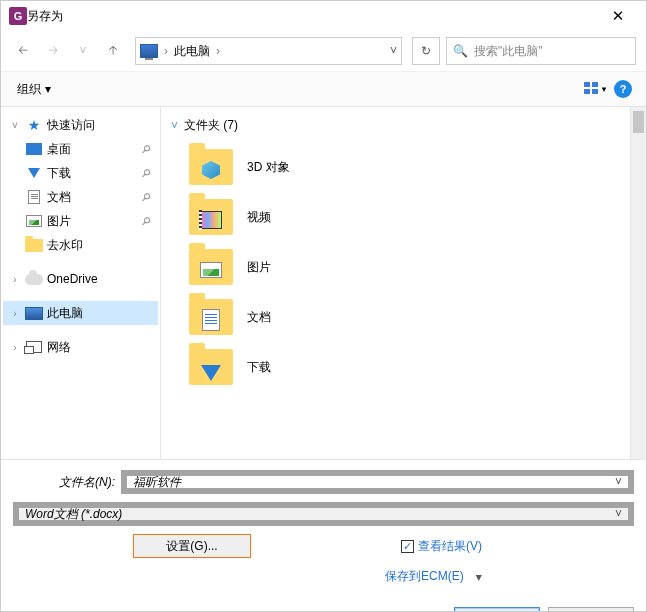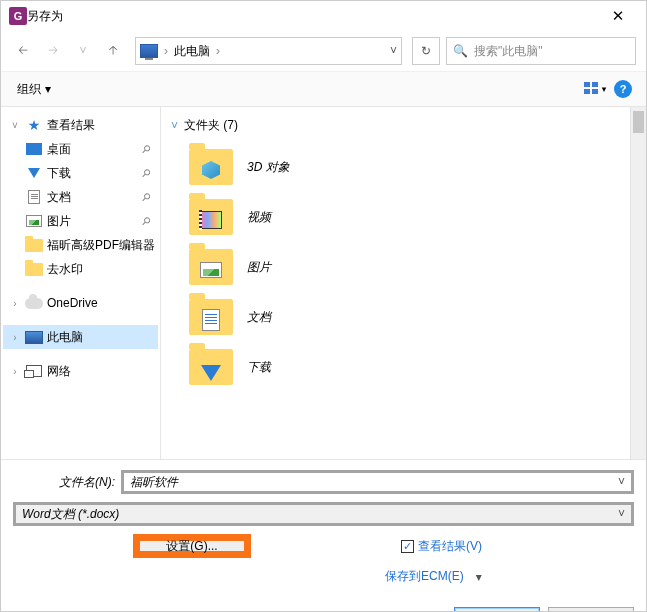--- a/index.html
+++ b/index.html
@@ -55,44 +55,44 @@
 .i-pc { width:18px; height:13px; background:linear-gradient(#4a90d9,#2a5aa0); border:1px solid #2a5aa0; }
 .i-net { width:16px; height:12px; border:1px solid #555; position:relative; }
 .i-net::after{ content:""; position:absolute; top:4px; left:-3px; width:8px; height:6px; border:1px solid #555; background:#fff; }
 
 .content { flex:1; position:relative; overflow:hidden; }
 .content-inner{ height:100%; overflow-y:auto; padding:6px 10px; }
 .scrollbar-fake{ position:absolute; right:0; top:0; width:16px; height:100%; background:#f0f0f0; border-left:1px solid #e3e3e3; }
 .scrollbar-fake .thumb{ position:absolute; top:4px; left:2px; width:11px; height:22px; background:#c6c6c6; }
 .grp-hdr { display:flex; align-items:center; gap:6px; color:#000; margin:4px 0 8px 0; }
 .grp-hdr .chev2 { color:#5b9bd5; font-size:12px; }
-.file-row { display:flex; align-items:center; height:50px; gap:14px; margin-left:18px;font-style:italic; }
+.file-row { display:flex; align-items:center; height:50px; gap:14px; margin-left:18px; }
 .big-folder{ width:44px; height:36px; background:#ffd86b; border-radius:2px; position:relative; }
 .big-folder::before{ content:""; position:absolute; top:-6px; left:0; width:16px; height:6px; background:#ffd86b; border-radius:2px 2px 0 0; }
 .big-folder .overlay{ position:absolute; width:24px; height:20px; top:11px; left:10px; display:flex; align-items:center; justify-content:center; }
 .ov-3d{ width:18px; height:18px; background:linear-gradient(135deg,#6bc5e8,#2a8ec7); clip-path: polygon(50% 0,100% 25%,100% 75%,50% 100%,0 75%,0 25%); }
 .ov-vid{ width:22px; height:18px; background:linear-gradient(90deg,#f7a,#7af,#fa7,#af7); border:1px solid #333; }
 .ov-vid::before{ content:""; position:absolute; top:0; left:0; width:3px; height:100%; background:repeating-linear-gradient(#333 0 2px,#fff 2px 4px); }
 .ov-pic{ width:22px; height:16px; background:#fff; border:1px solid #888; }
 .ov-pic::after{ content:""; display:block; margin:6px 2px 0 2px; height:7px; background:linear-gradient(135deg,#7fc77f 50%,#3a9e3a 50%); }
 .ov-doc{ width:18px; height:22px; background:#fff; border:1px solid #888; }
 .ov-doc::after{ content:""; display:block; margin:4px 2px; height:1px; background:#37c; box-shadow:0 3px 0 #37c,0 6px 0 #37c,0 9px 0 #37c; }
 .ov-down{ width:0;height:0; border-left:10px solid transparent; border-right:10px solid transparent; border-top:16px solid #2b7cd3; margin-top:6px;}
 .ov-music{ width:6px; height:18px; border-right:3px solid #2b7cd3; position:relative; }
 .ov-music::after{ content:""; position:absolute; bottom:-2px; right:-3px; width:9px; height:7px; background:#2b7cd3; border-radius:50%; }
 
 .bottom { border-top: 1px solid #e5e5e5; padding: 10px 12px 8px 12px; }
 .form-row { display:flex; align-items:center; margin-bottom:8px;font-style:italic; }
 .form-row .lbl { width: 108px; text-align:right; padding-right:6px; }
-.combo { flex:1; height:24px; border:3px solid #a3a3a3; display:flex; align-items:center; padding:0 6px; background:#fff; }
+.combo { flex:1; height:24px; border:6px solid #a3a3a3; display:flex; align-items:center; padding:0 6px; background:#fff; }
 .combo .val { flex:1; }
 .combo .dd { color:#555; cursor:pointer; }
 .combo.ft { background:#f0f0f0; }
 .opts-row { display:flex; align-items:center; margin: 6px 0 0 120px; gap:40px; height:24px; }
-.settings-btn{ width:118px; height:24px; border:7px solid #f97316; background:#efefef; display:flex; align-items:center; justify-content:center; cursor:pointer; }
+.settings-btn{ width:118px; height:24px; border:1px solid #f97316; background:#efefef; display:flex; align-items:center; justify-content:center; cursor:pointer; }
 .chk-row{ display:flex; align-items:center; gap:4px; margin-left:110px; }
 .chk{ width:13px; height:13px; border:1px solid #333; display:flex; align-items:center; justify-content:center; color:#1e6fd6; font-size:11px; line-height:1; }
 .link{ color:#1e6fd6; cursor:pointer; }
 .ecm-row{ margin: 10px 0 0 372px; display:flex; align-items:center; gap:12px; }
 
 .footer{ display:flex; align-items:center; padding:14px 12px 10px 12px; }
 .hide-folders{ display:flex; align-items:center; gap:6px; cursor:pointer; }
 .footer .spacer{ flex:1; }
 .btn{ width:86px; height:24px; border:1px solid #aaa; background:#efefef; display:flex; align-items:center; justify-content:center; margin-left:8px; cursor:pointer; }
 .btn.primary{ border:1px solid #3b8fdc; box-shadow: inset 0 0 0 1px #9bd0ff; }
@@ -145,21 +145,21 @@
     <div class="help-icon">?</div>
   </div>
 </div>
 
 <div class="body">
 
   <div class="tree">
     <div class="tree-item">
       <span class="chev">˅</span>
       <span class="ico i-star">★</span>
-      <span class="label">查看结果</span>
+      <span class="label">快速访问</span>
     </div>
     <div class="tree-item" style="padding-left:22px">
       <span class="ico">
           <span class="i-desktop"></span>
         </span>
       <span class="label">桌面</span>
       <span class="pin">⚲</span>
     </div>
     <div class="tree-item" style="padding-left:22px">
       <span class="ico">
@@ -174,26 +174,20 @@
         </span>
       <span class="label">文档</span>
       <span class="pin">⚲</span>
     </div>
     <div class="tree-item" style="padding-left:22px">
       <span class="ico">
           <span class="i-pic"></span>
         </span>
       <span class="label">图片</span>
       <span class="pin">⚲</span>
-    </div>
-    <div class="tree-item" style="padding-left:22px">
-      <span class="ico">
-          <span class="i-folder"></span>
-        </span>
-      <span class="label">福昕高级PDF编辑器</span>
     </div>
     <div class="tree-item" style="padding-left:22px">
       <span class="ico">
           <span class="i-folder"></span>
         </span>
       <span class="label">去水印</span>
     </div>
     <div class="tree-item" style="margin-top:10px">
       <span class="chev">›</span>
       <span class="ico">

